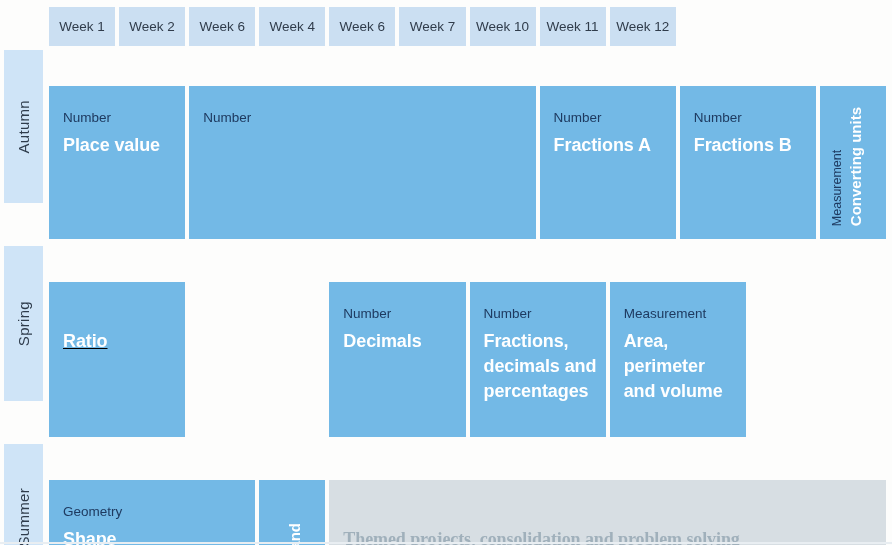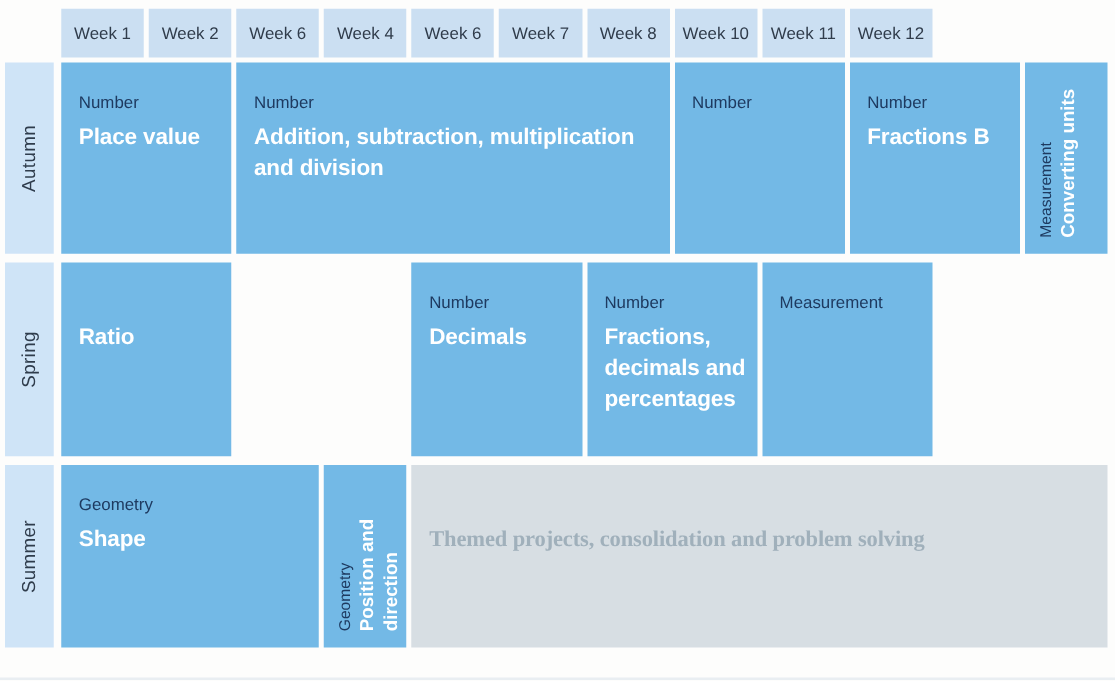--- a/index.html
+++ b/index.html
@@ -64,20 +64,21 @@
     color:#2f3c4c;
     letter-spacing:.3px;
   }
   .row-autumn .unit-cell, .row-autumn .term-label{height:153px;}
   .row-spring .unit-cell, .row-spring .term-label{height:155px;}
   .row-summer .unit-cell, .row-summer .term-label{height:146px;}
   .unit-cell{
     background:var(--blue);
     padding:24px 6px 0 14px;
     overflow:hidden;
+    margin-top:36px;
   }
   .unit-cell .cat{
     font-size:13.5px;
     color:var(--navy);
     min-height:23px;
   }
   .unit-cell .title{
     font-size:18px;
     font-weight:bold;
     color:var(--white);
@@ -114,74 +115,74 @@
 
 <div class="canvas">
   <div class="header-row">
     <div class="week-grid">
         <div class="week-cell">Week 1</div>
         <div class="week-cell">Week 2</div>
         <div class="week-cell">Week 6</div>
         <div class="week-cell">Week 4</div>
         <div class="week-cell">Week 6</div>
         <div class="week-cell">Week 7</div>
-        <div class="week-cell">Week 8</div>
         <div class="week-cell">Week 10</div>
         <div class="week-cell">Week 11</div>
         <div class="week-cell">Week 12</div>
       </div>
   </div>
   <div>
       <div class="term-row row-autumn">
         <div class="term-label">
           <span class="vtext">Autumn</span>
         </div>
         <div class="week-grid">
           <div class="unit-cell" style="grid-column: 1 / span 2;">
             <div class="cat">Number</div>
             <div class="title">Place value</div>
           </div>
           <div class="unit-cell" style="grid-column: 3 / span 5;">
             <div class="cat">Number</div>
-            <div class="title">Addition, subtraction, multiplication and division</div>
           </div>
           <div class="unit-cell" style="grid-column: 8 / span 2;">
             <div class="cat">Number</div>
+            <div class="title">Fractions A</div>
           </div>
           <div class="unit-cell" style="grid-column: 10 / span 2;">
             <div class="cat">Number</div>
             <div class="title">Fractions B</div>
           </div>
           <div class="unit-cell vertical" style="grid-column: 12 / span 1;">
             <div class="vwrap">
               <div class="cat">Measurement</div>
               <div class="title">Converting units</div>
             </div>
           </div>
         </div>
       </div>
       <div class="term-row row-spring">
         <div class="term-label">
           <span class="vtext">Spring</span>
         </div>
         <div class="week-grid">
-          <div class="unit-cell" style="grid-column: 1 / span 2;">
+          <div class="unit-cell" style="grid-column: 1 / span 2; text-decoration: underline;">
             <div class="cat"></div>
             <div class="title">Ratio</div>
           </div>
           <div class="unit-cell" style="grid-column: 5 / span 2;">
             <div class="cat">Number</div>
             <div class="title">Decimals</div>
           </div>
           <div class="unit-cell" style="grid-column: 7 / span 2;">
             <div class="cat">Number</div>
             <div class="title">Fractions, decimals and percentages</div>
           </div>
           <div class="unit-cell" style="grid-column: 9 / span 2;">
             <div class="cat">Measurement</div>
+            <div class="title">Area, perimeter and volume</div>
           </div>
         </div>
       </div>
       <div class="term-row row-summer">
         <div class="term-label">
           <span class="vtext">Summer</span>
         </div>
         <div class="week-grid">
           <div class="unit-cell" style="grid-column: 1 / span 3;">
             <div class="cat">Geometry</div>

